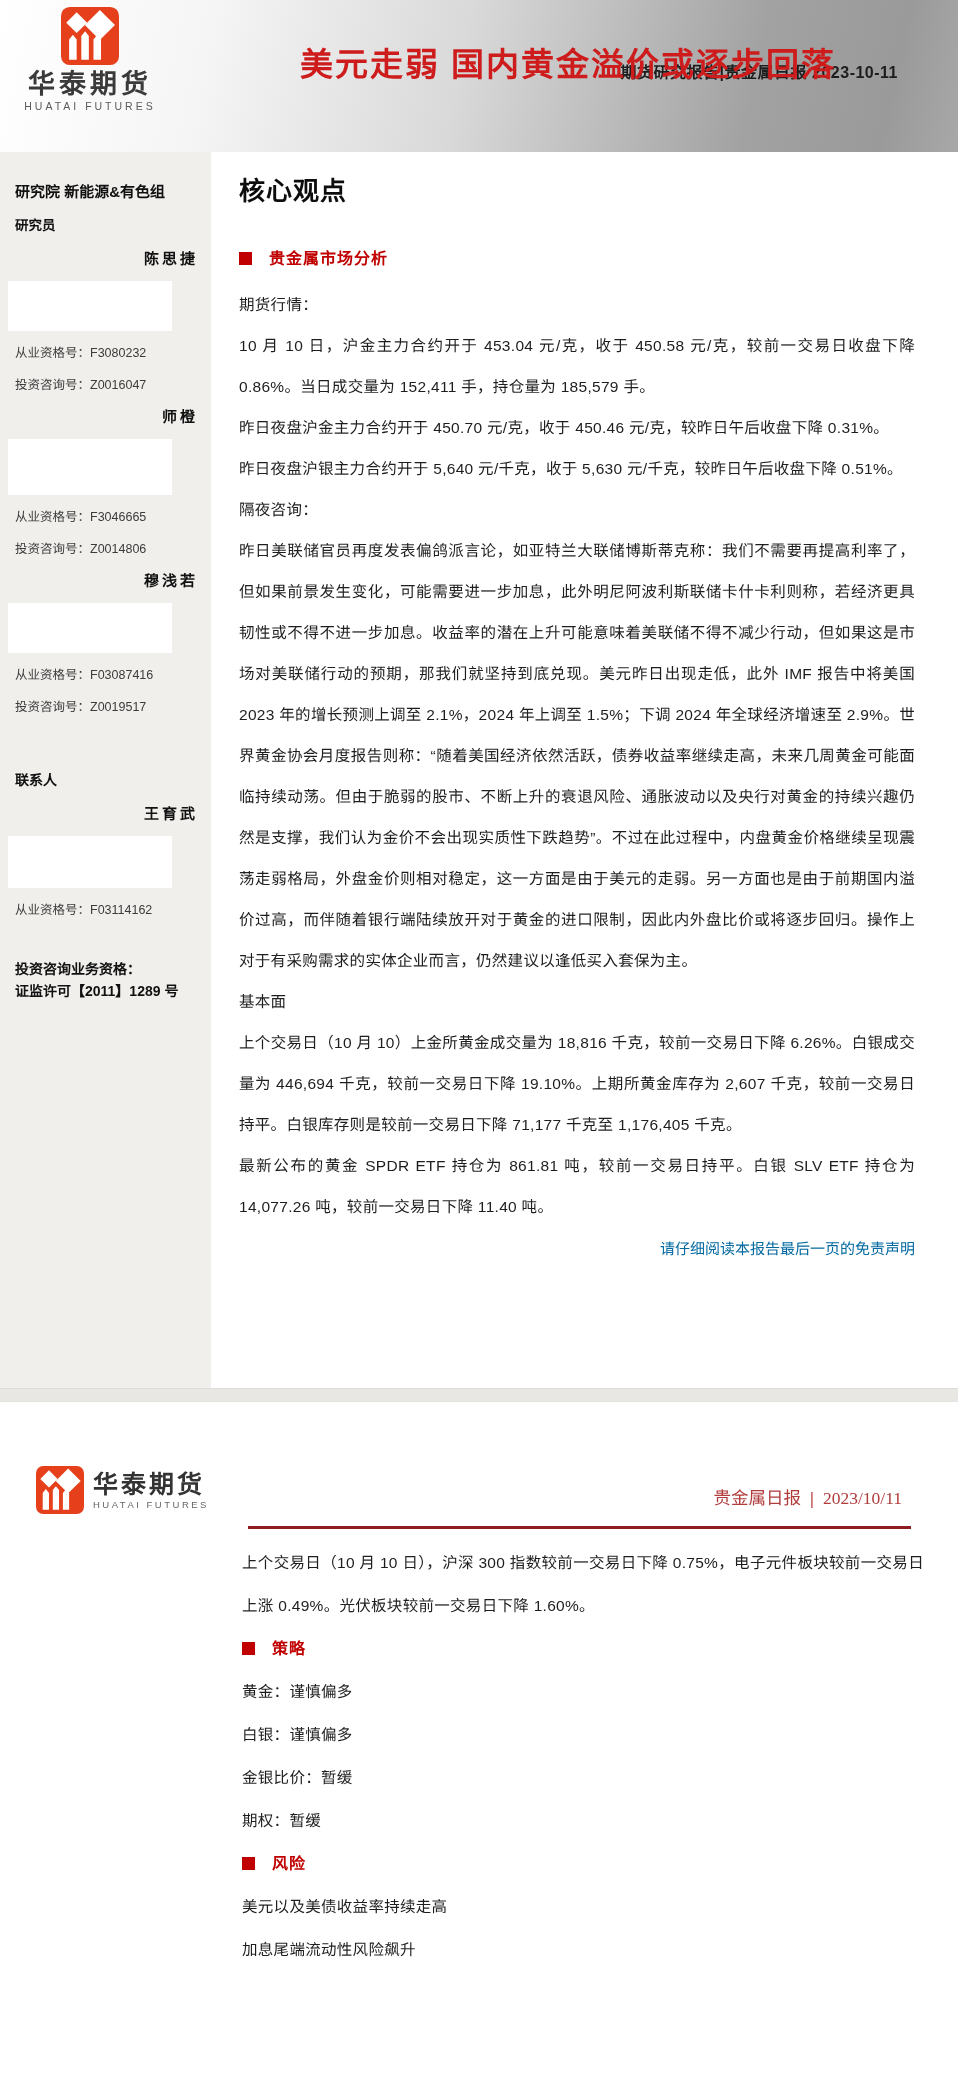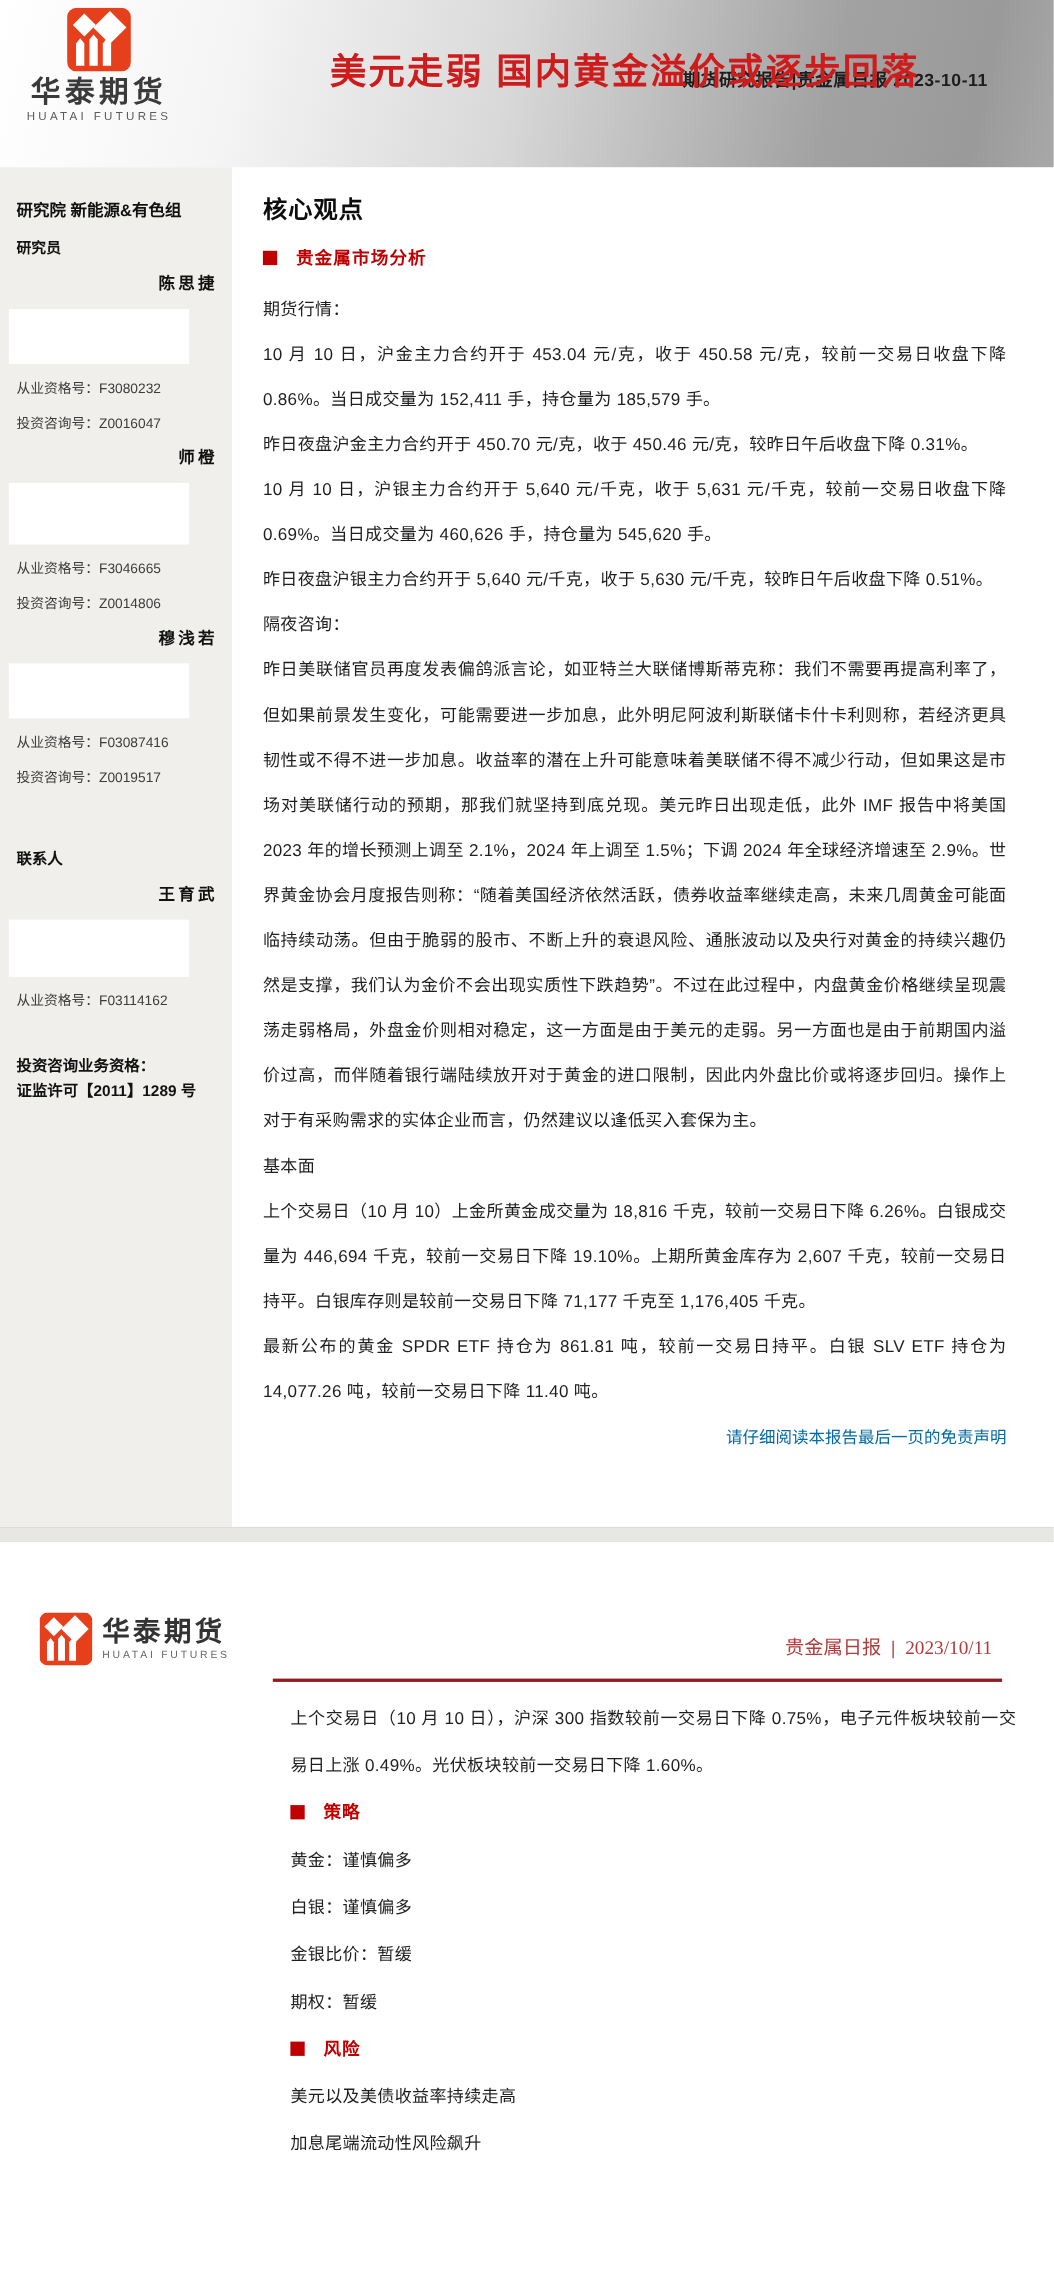--- a/index.html
+++ b/index.html
@@ -31,41 +31,41 @@
   .sb-name { font-size:15px; font-weight:bold; color:#111; line-height:20px; margin-top:14px; letter-spacing:3px;text-align:right; }
   .sb-box { width:164px; height:50px; background:#ffffff; margin-left:-7px; margin-top:12px; }
   .sb-box.h56 { height:56px; }
   .sb-box.h52 { height:52px; }
   .sb-cert { font-size:12.5px; color:#3c3c3c; line-height:16px; margin-top:14px; white-space:nowrap; }
   .sb-cert + .sb-cert { margin-top:16px; }
   .sb-contact-label { font-size:14px; font-weight:bold; color:#111; line-height:19px; margin-top:56px; }
   .sb-qual { font-size:14px; font-weight:bold; color:#111; line-height:22px; margin-top:40px; }
   
   .main { flex:1; padding:24px 43px 0 28px; background:#ffffff; }
-  .core-heading { font-size:22px; font-weight:bold; color:#0d0d0d; line-height:30px; margin-bottom:9px; letter-spacing:1px; }
+  .core-heading { font-size:26px; font-weight:bold; color:#0d0d0d; line-height:30px; margin-bottom:32px; letter-spacing:1px; }
   .section-row { line-height:42px; margin-bottom:4px; white-space:nowrap; }
   .bullet { display:inline-block; width:13px; height:13px; background:#c00000; margin-right:17px; vertical-align:-1px; }
   .section-title { display:inline-block; font-size:16px; font-weight:bold; color:#c00000; letter-spacing:1px; }
   .para { font-size:15.5px; line-height:41px; text-align:justify; color:#1e1e1e; letter-spacing:0.3px; }
   .footnote { font-size:15px; color:#0369a1; text-align:right; line-height:32px; margin-top:6px; }
   
   .page-divider { height:14px; background:#e8e7e3; border-top:1px solid #dddcd8; border-bottom:1px solid #e3e2de; }
   
   .page2 { position:relative; height:684px; background:#ffffff; }
   .logo2 { position:absolute; left:36px; top:64px; display:flex; align-items:center; }
   .logo2 .icon { width:48px; height:48px; margin-right:9px; }
   .logo2 .txt .cn { font-size:25px; font-weight:bold; color:#333; letter-spacing:3px; line-height:28px; white-space:nowrap; }
   .logo2 .txt .en { font-size:9.5px; color:#666; letter-spacing:2.5px; line-height:13px; white-space:nowrap; }
   .p2-doc {
     position:absolute; top:82px; right:56px;
     font-family:"Liberation Serif", serif; font-size:17.5px; color:#b13c3c; white-space:nowrap;
   }
   .p2-doc .sep { margin:0 9px; color:#b13c3c; font-weight:bold; }
   .p2-rule { position:absolute; top:124px; left:248px; right:47px; height:3px; background:#8c1c20; }
-  .p2-content { position:absolute; top:139px; left:264px; right:34px; }
+  .p2-content { position:absolute; top:139px; left:242px; right:34px; }
   .p2-content .para { line-height:43px; }
   .p2-content .section-row { line-height:43px; margin:0; }
   .p2-item { font-size:15.5px; line-height:43px; color:#1e1e1e; letter-spacing:0.3px; }
 </style>
 </head>
 <body>
 
 <div class="p1-header">
   <div class="logo1">
     <svg class="icon" viewBox="0 0 100 100" xmlns="http://www.w3.org/2000/svg">
@@ -115,21 +115,20 @@
   </div>
 
   <div class="main">
     <div class="core-heading">核心观点</div>
     <div class="section-row">
       <span class="bullet"></span><span class="section-title">贵金属市场分析</span>
     </div>
     <p class="para">期货行情：</p>
     <p class="para">10 月 10 日，沪金主力合约开于 453.04 元/克，收于 450.58 元/克，较前一交易日收盘下降 0.86%。当日成交量为 152,411 手，持仓量为 185,579 手。</p>
     <p class="para">昨日夜盘沪金主力合约开于 450.70 元/克，收于 450.46 元/克，较昨日午后收盘下降 0.31%。</p>
-    <p class="para">10 月 10 日，沪银主力合约开于 5,640 元/千克，收于 5,631 元/千克，较前一交易日收盘下降 0.69%。当日成交量为 460,626 手，持仓量为 545,620 手。</p>
     <p class="para">昨日夜盘沪银主力合约开于 5,640 元/千克，收于 5,630 元/千克，较昨日午后收盘下降 0.51%。</p>
     <p class="para">隔夜咨询：</p>
     <p class="para">昨日美联储官员再度发表偏鸽派言论，如亚特兰大联储博斯蒂克称：我们不需要再提高利率了，但如果前景发生变化，可能需要进一步加息，此外明尼阿波利斯联储卡什卡利则称，若经济更具韧性或不得不进一步加息。收益率的潜在上升可能意味着美联储不得不减少行动，但如果这是市场对美联储行动的预期，那我们就坚持到底兑现。美元昨日出现走低，此外 IMF 报告中将美国 2023 年的增长预测上调至 2.1%，2024 年上调至 1.5%；下调 2024 年全球经济增速至 2.9%。世界黄金协会月度报告则称：“随着美国经济依然活跃，债券收益率继续走高，未来几周黄金可能面临持续动荡。但由于脆弱的股市、不断上升的衰退风险、通胀波动以及央行对黄金的持续兴趣仍然是支撑，我们认为金价不会出现实质性下跌趋势”。不过在此过程中，内盘黄金价格继续呈现震荡走弱格局，外盘金价则相对稳定，这一方面是由于美元的走弱。另一方面也是由于前期国内溢价过高，而伴随着银行端陆续放开对于黄金的进口限制，因此内外盘比价或将逐步回归。操作上对于有采购需求的实体企业而言，仍然建议以逢低买入套保为主。</p>
     <p class="para">基本面</p>
     <p class="para">上个交易日（10 月 10）上金所黄金成交量为 18,816 千克，较前一交易日下降 6.26%。白银成交量为 446,694 千克，较前一交易日下降 19.10%。上期所黄金库存为 2,607 千克，较前一交易日持平。白银库存则是较前一交易日下降 71,177 千克至 1,176,405 千克。</p>
     <p class="para">最新公布的黄金 SPDR ETF 持仓为 861.81 吨，较前一交易日持平。白银 SLV ETF 持仓为 14,077.26 吨，较前一交易日下降 11.40 吨。</p>
     <div class="footnote">请仔细阅读本报告最后一页的免责声明</div>
   </div>
 </div>
 

